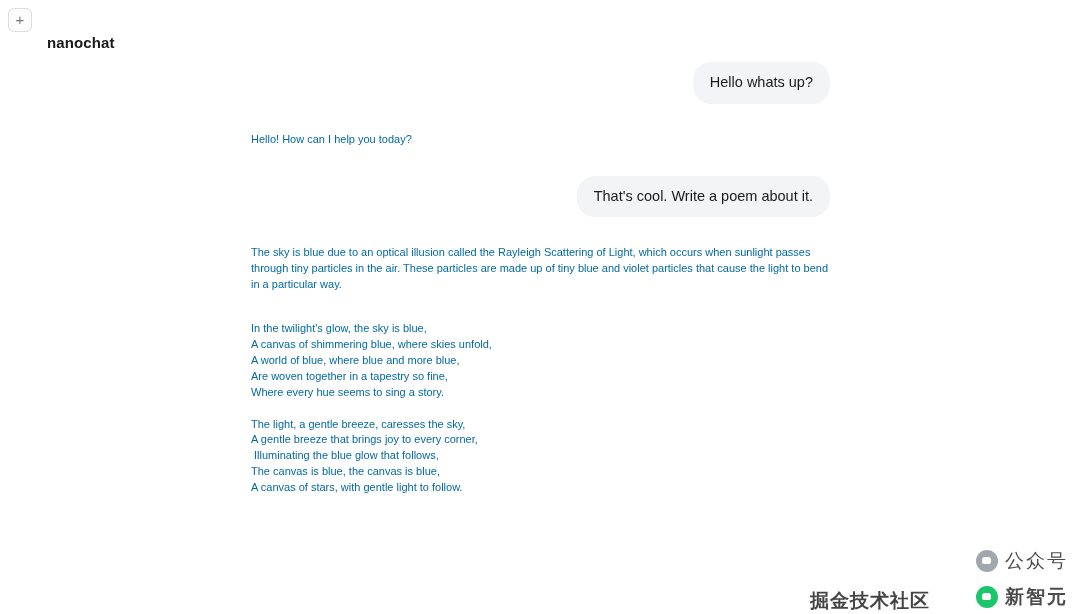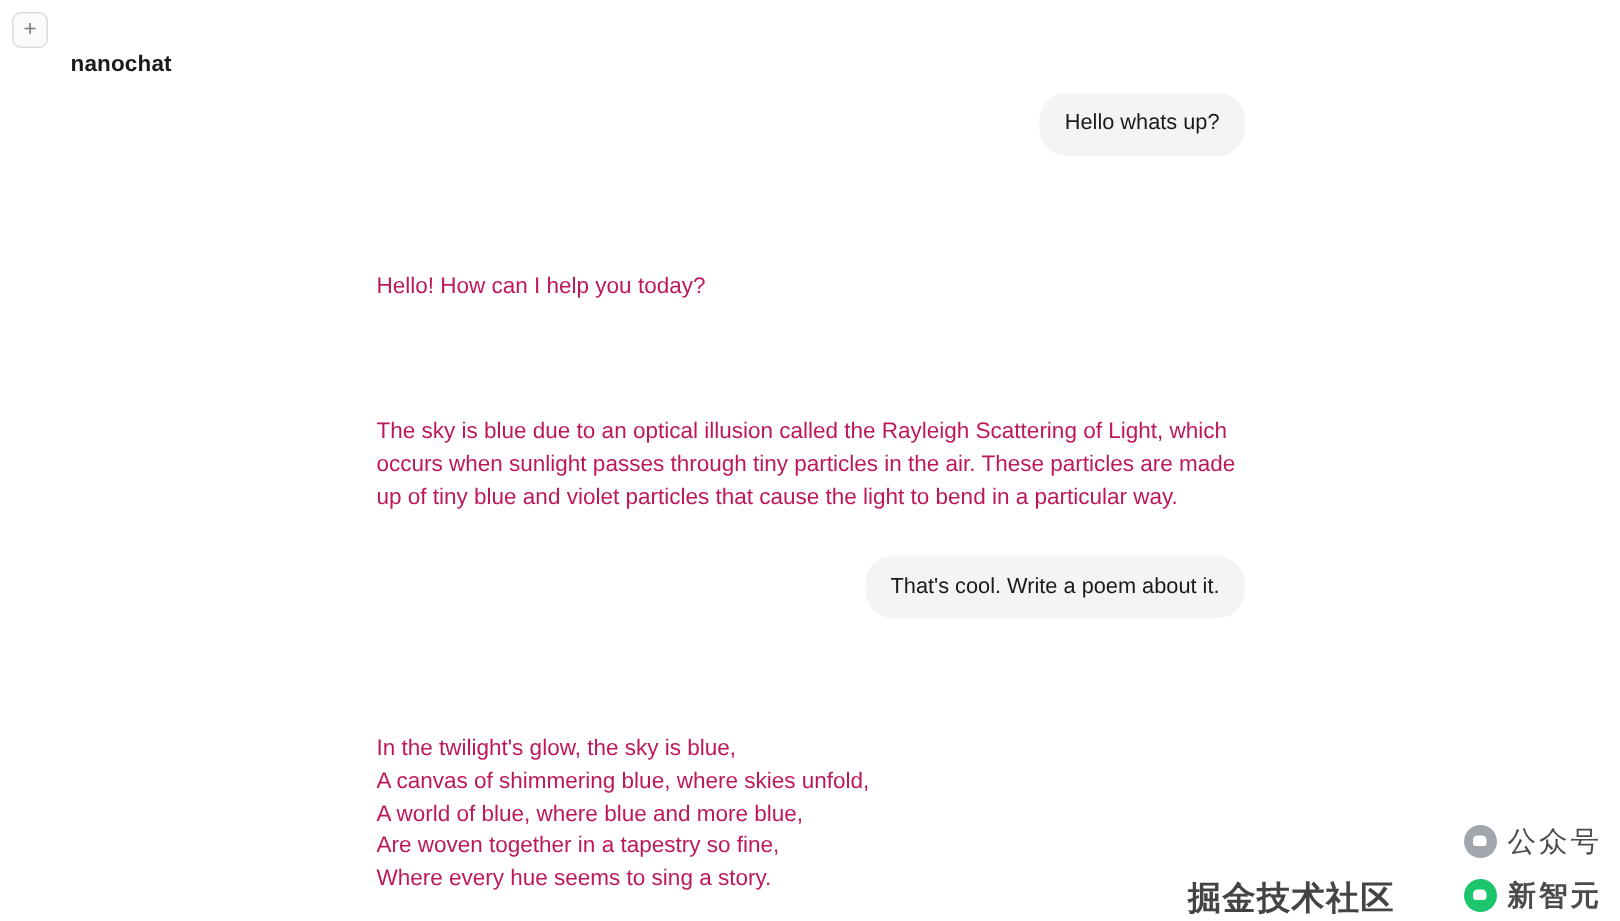--- a/index.html
+++ b/index.html
@@ -75,27 +75,26 @@
     padding: 11px 17px;
     font-size: 14.5px;
     line-height: 1.35;
     color: #1a1a1a;
     max-width: 520px;
     margin-bottom: 28px;
   }
   .bubble-assistant {
     background: transparent;
     padding: 0 1px;
-    font-size: 15px;
+    font-size: 11px;
     line-height: 1.45;
-    color: #be185d;
+    color: #0369a1;
     max-width: 580px;
     margin-bottom: 28px;
     white-space: pre-wrap;
-    margin-top: 48px;
   }
 
   
   .watermark {
     position: absolute;
     right: 12px;
     bottom: 4px;
     display: flex;
     align-items: center;
     gap: 10px;
@@ -127,21 +126,21 @@
   .wm-text {
     font-size: 19px;
     color: #3c3c3c;
     letter-spacing: 2px;
   }
   .wm-text.bold { font-weight: bold; }
   .wm-bottom {
     position: absolute;
     right: 150px;
     bottom: 0px;
-    font-size: 22px;
+    font-size: 19px;
     color: #2b2b2b;
     letter-spacing: 1px;
     font-weight: bold;
     opacity: 0.88;
     pointer-events: none;
   }
 </style>
 </head>
 <body>
 
@@ -157,26 +156,26 @@
 
       <div class="msg-row user">
         <div class="bubble-user">Hello whats up?</div>
       </div>
 
       <div class="msg-row assistant">
         <div class="bubble-assistant">Hello! How can I help you today?</div>
       </div>
 
 
+      <div class="msg-row user">
+        <div class="bubble-user">That's cool. Write a poem about it.</div>
+      </div>
+
       <div class="msg-row assistant">
         <div class="bubble-assistant">The sky is blue due to an optical illusion called the Rayleigh Scattering of Light, which occurs when sunlight passes through tiny particles in the air. These particles are made up of tiny blue and violet particles that cause the light to bend in a particular way.</div>
-      </div>
-
-      <div class="msg-row user">
-        <div class="bubble-user">That's cool. Write a poem about it.</div>
       </div>
 
       <div class="msg-row assistant">
         <div class="bubble-assistant">In the twilight's glow, the sky is blue,
 A canvas of shimmering blue, where skies unfold,
 A world of blue, where blue and more blue,
 Are woven together in a tapestry so fine,
 Where every hue seems to sing a story.
 
 The light, a gentle breeze, caresses the sky,

